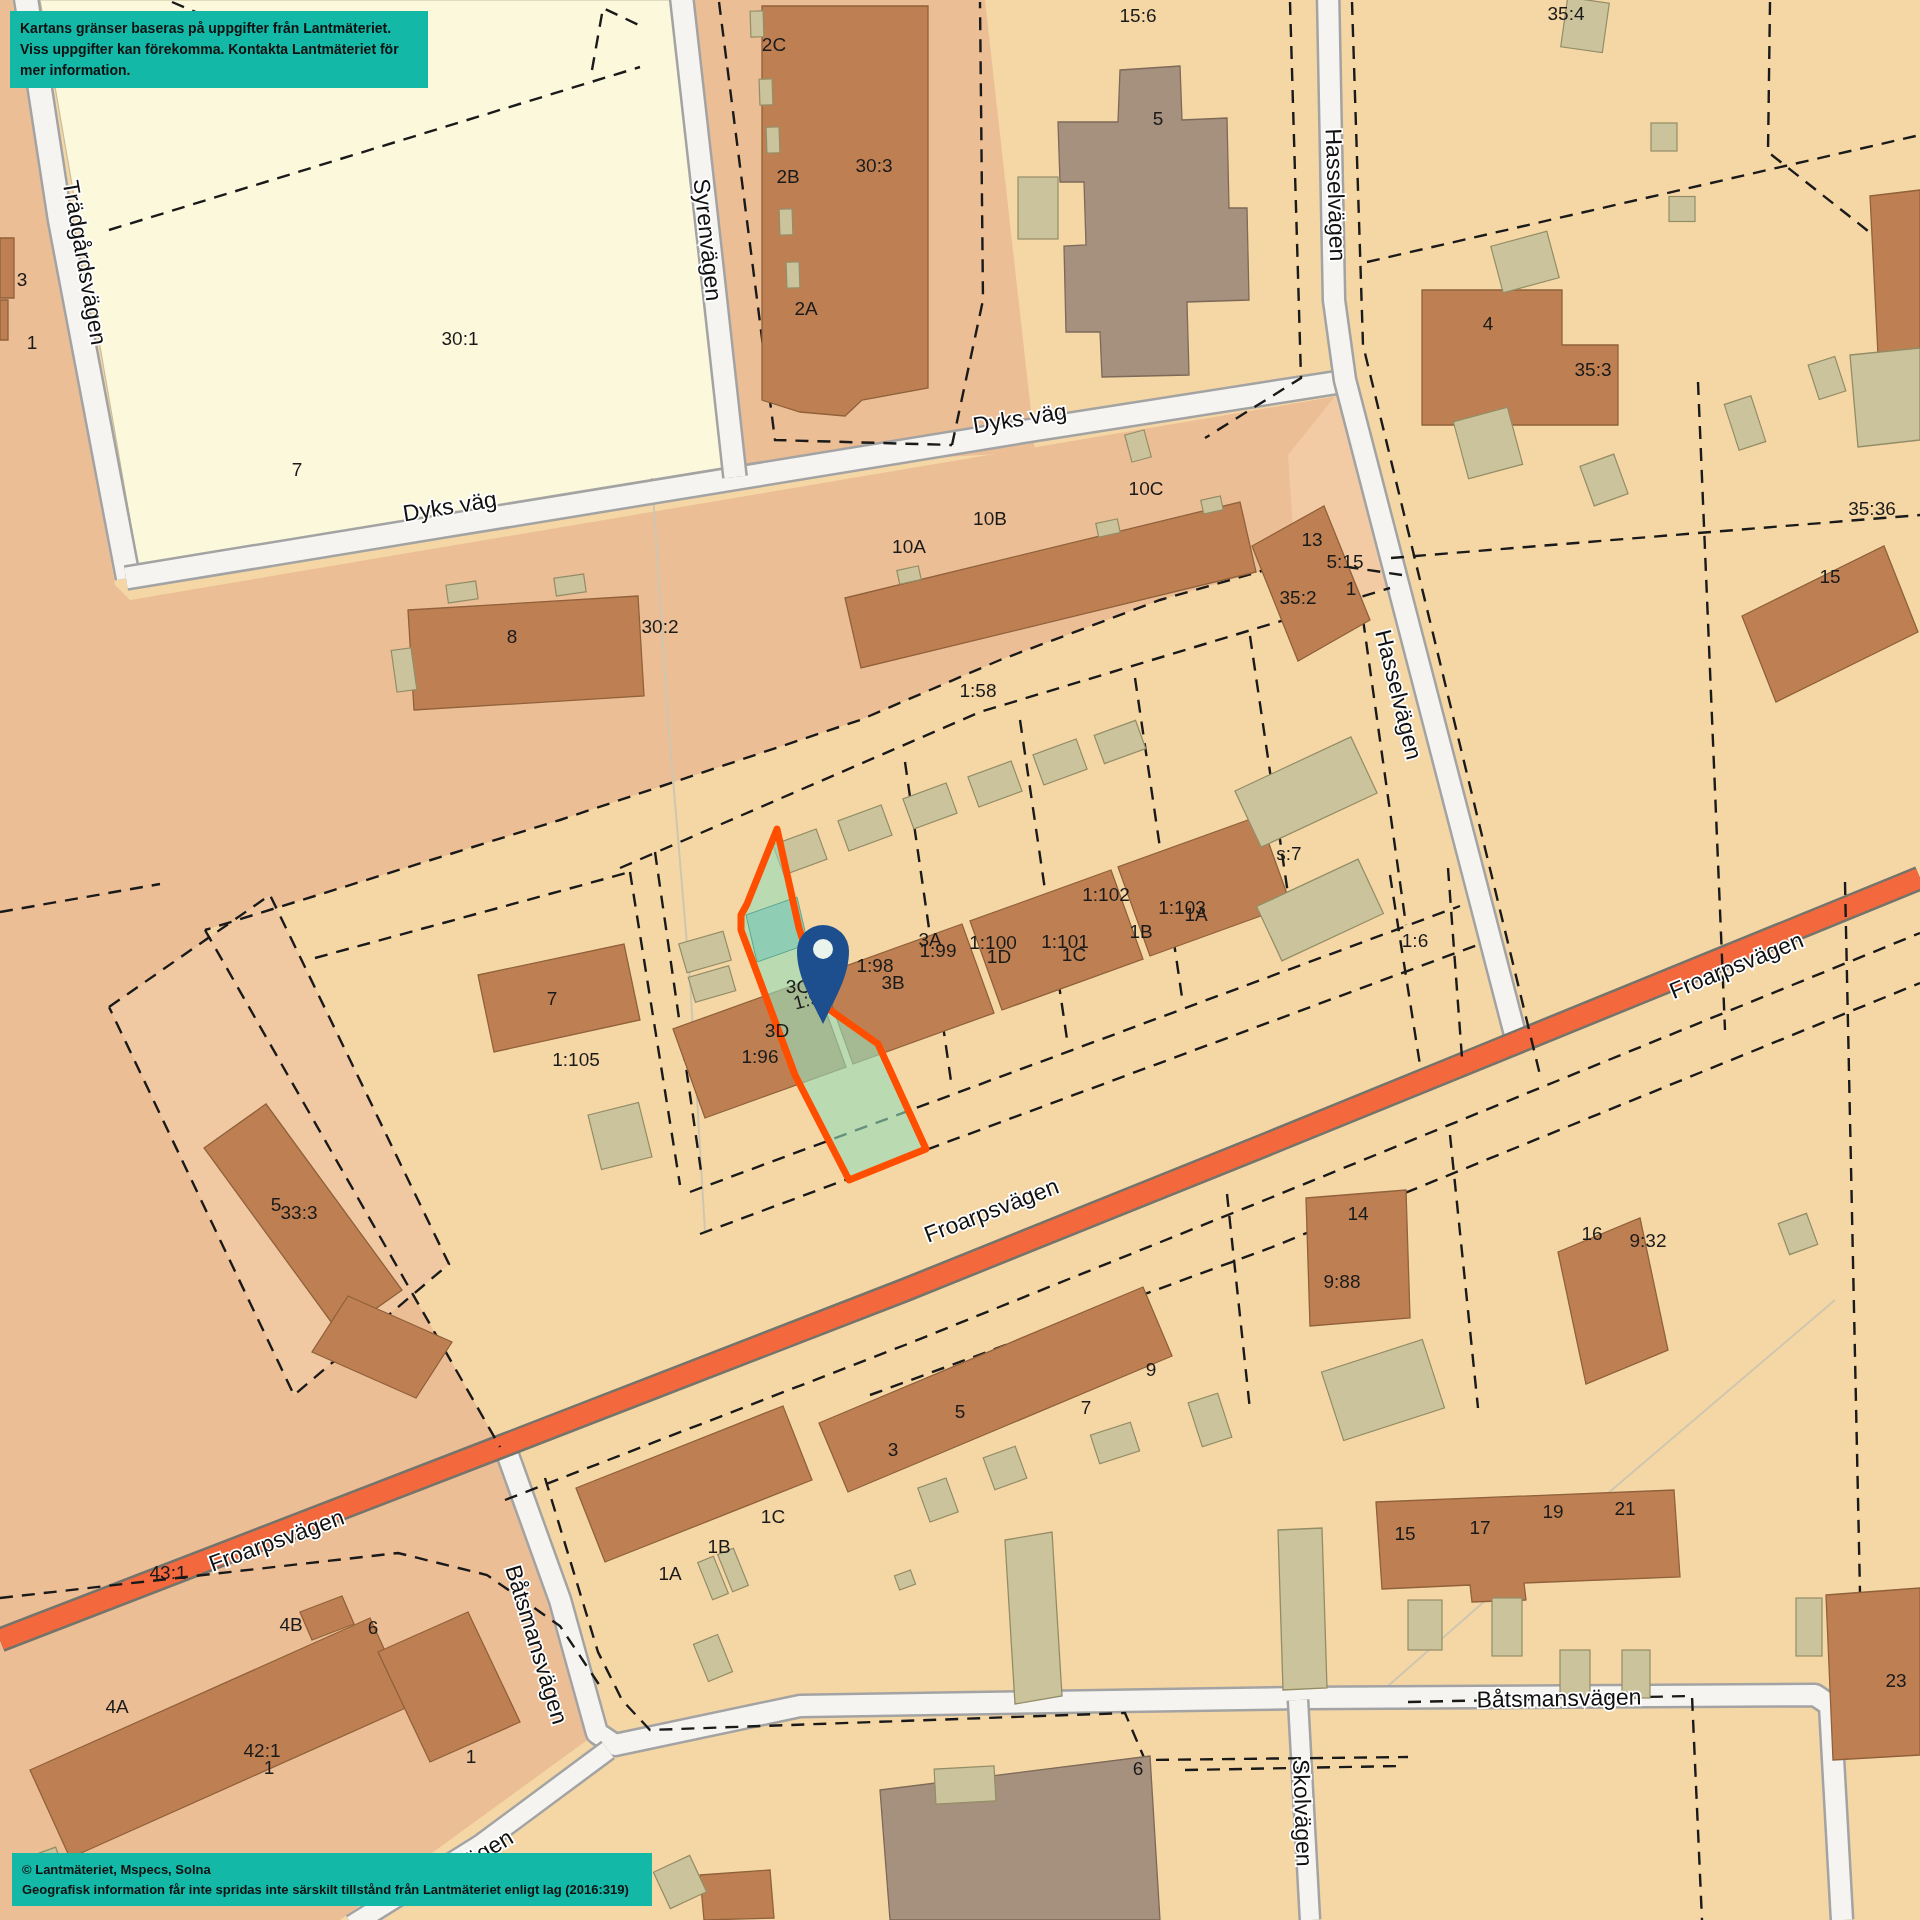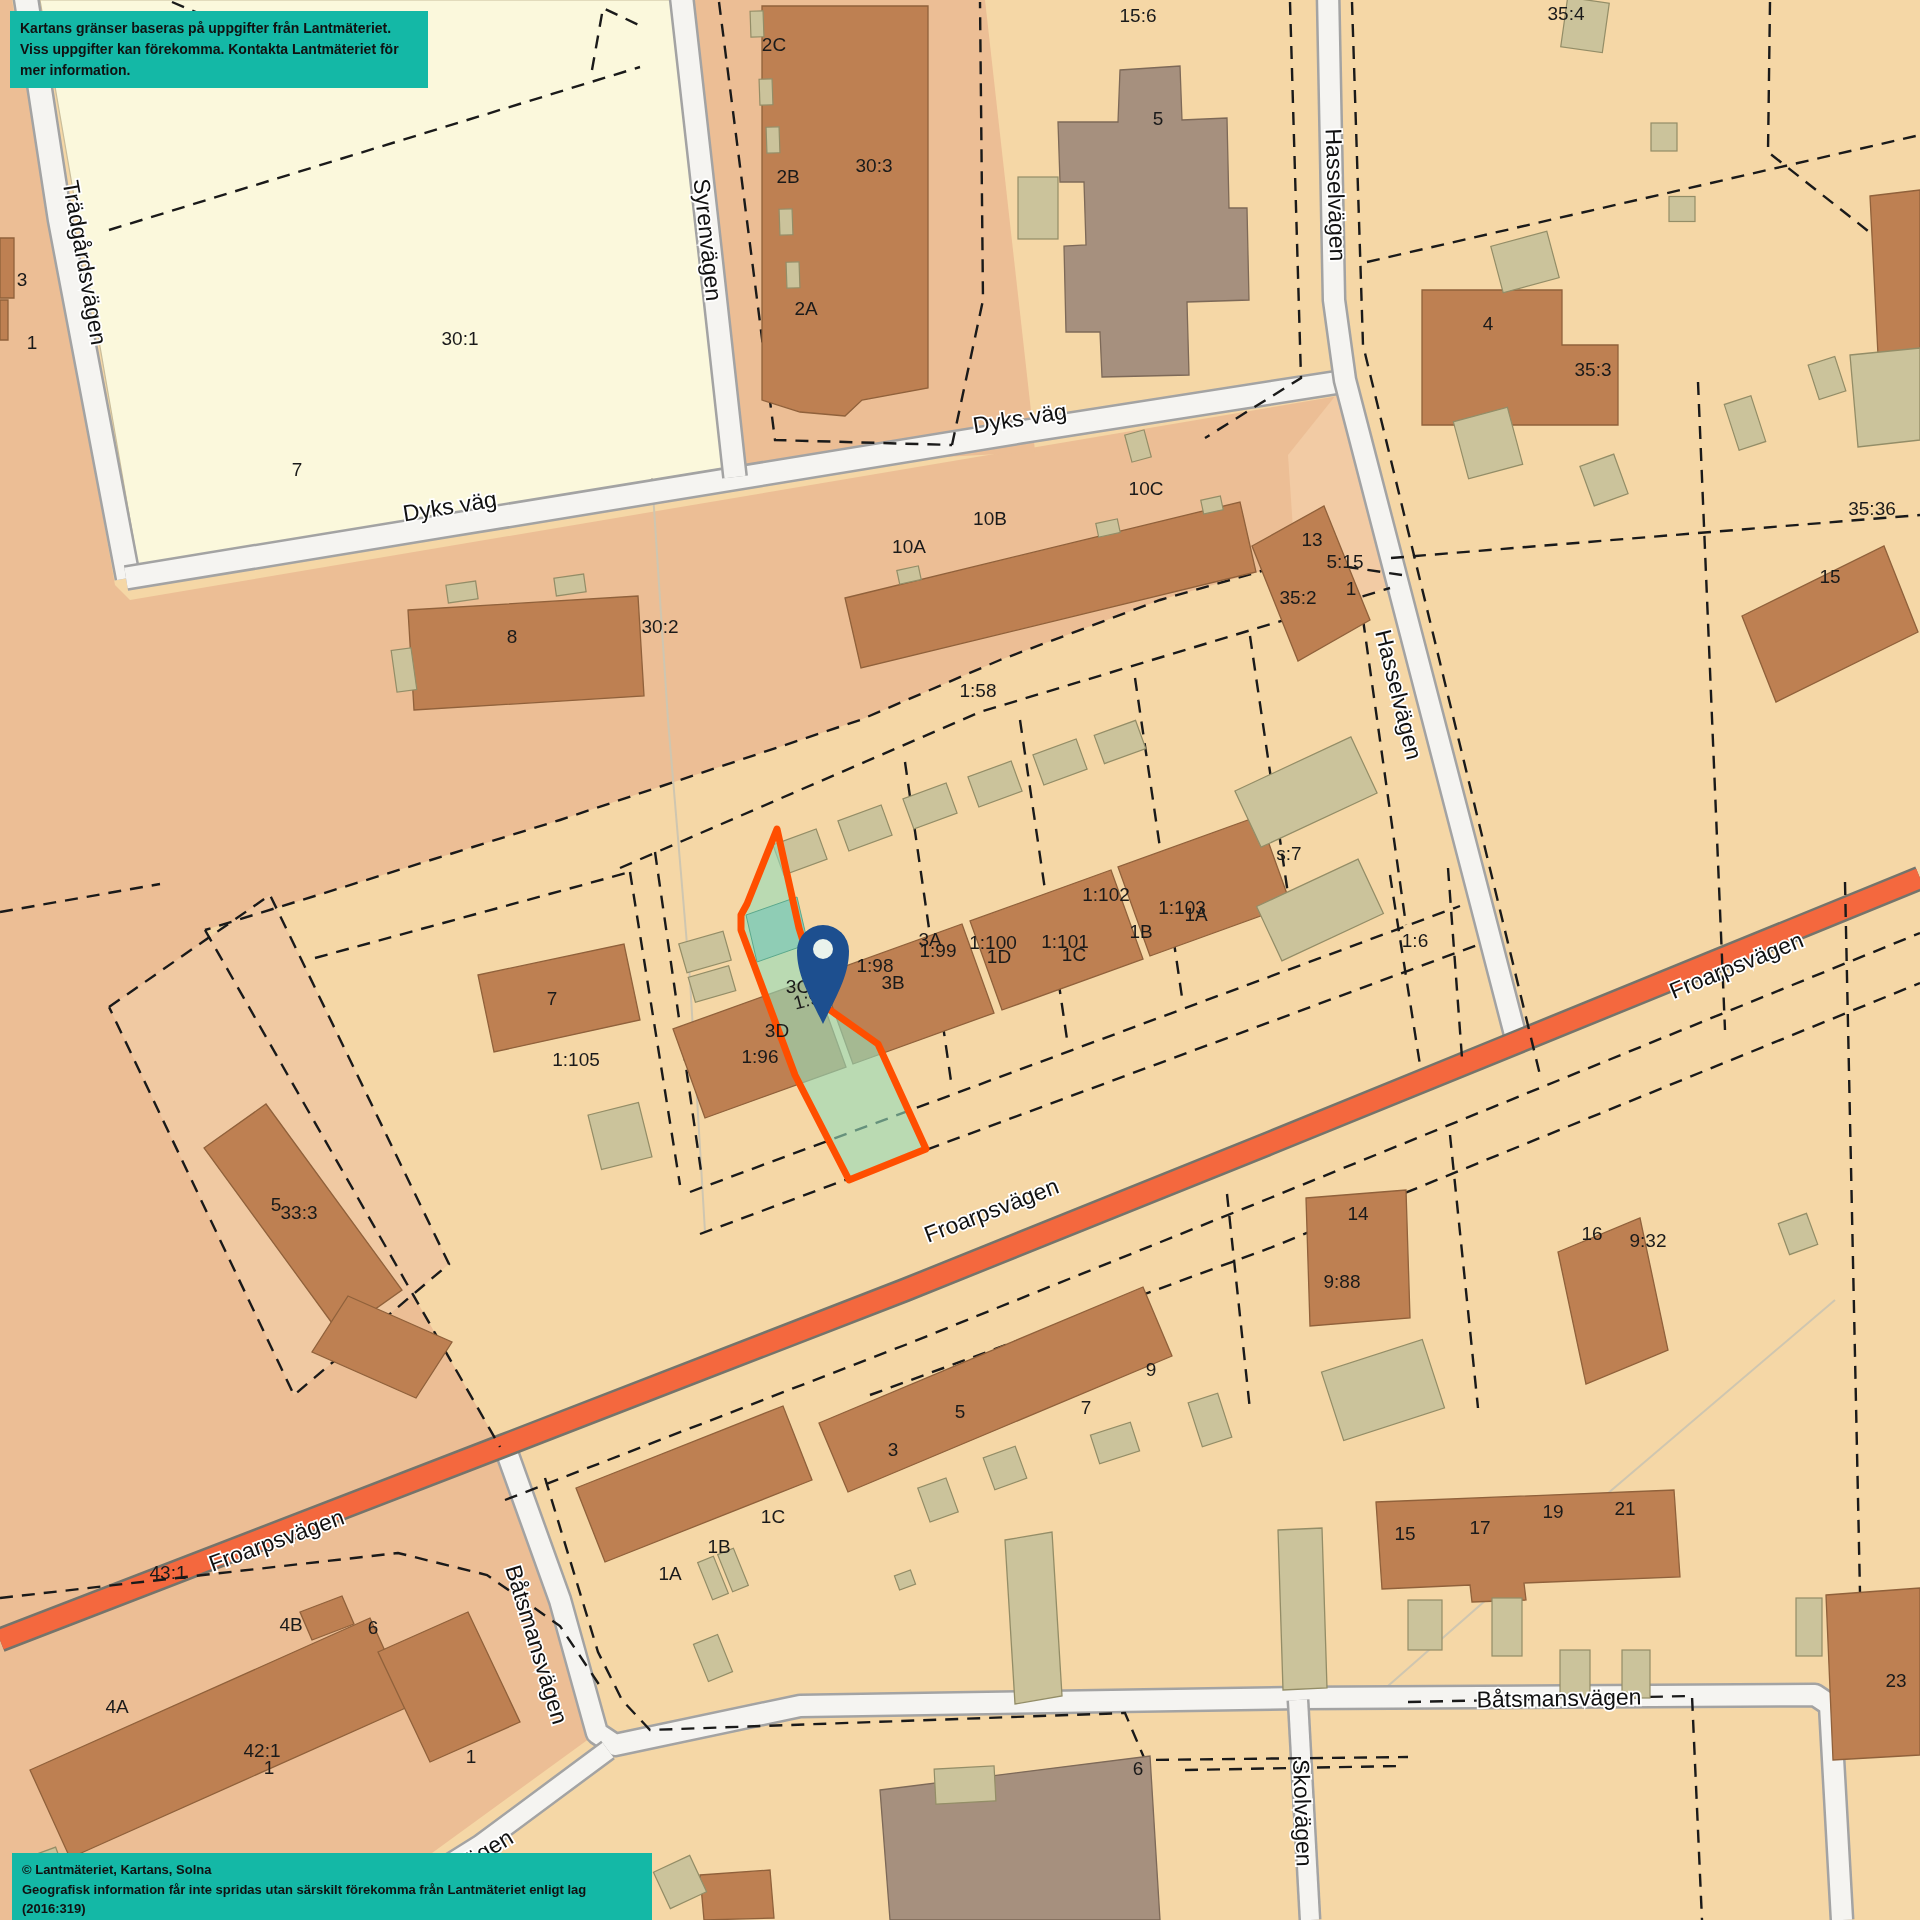--- a/index.html
+++ b/index.html
@@ -268,16 +268,16 @@
   A 26 26 0 1 1 849 951
   C 849 975 837 995 823 1024 Z" fill="#1D4F8F"></path>
         <circle cx="823" cy="949" r="10" fill="#EAF3EC"></circle>
       </g>
     </svg>
   <div id="disclaimer" class="overlay-box">
     <div>Kartans gränser baseras på uppgifter från Lantmäteriet.</div>
     <div>Viss uppgifter kan förekomma. Kontakta Lantmäteriet för mer information.</div>
   </div>
   <div id="footer" class="overlay-box">
-    <div>© Lantmäteriet, Kartans, Solna</div>
-    <div>Geografisk information får inte spridas utan särskilt förekomma från Lantmäteriet enligt lag (2016:319)</div>
+    <div>© Lantmäteriet, Mspecs, Solna</div>
+    <div>Geografisk information får inte spridas inte särskilt tillstånd från Lantmäteriet enligt lag (2016:319)</div>
   </div>
 </div>
 
 </body></html>

